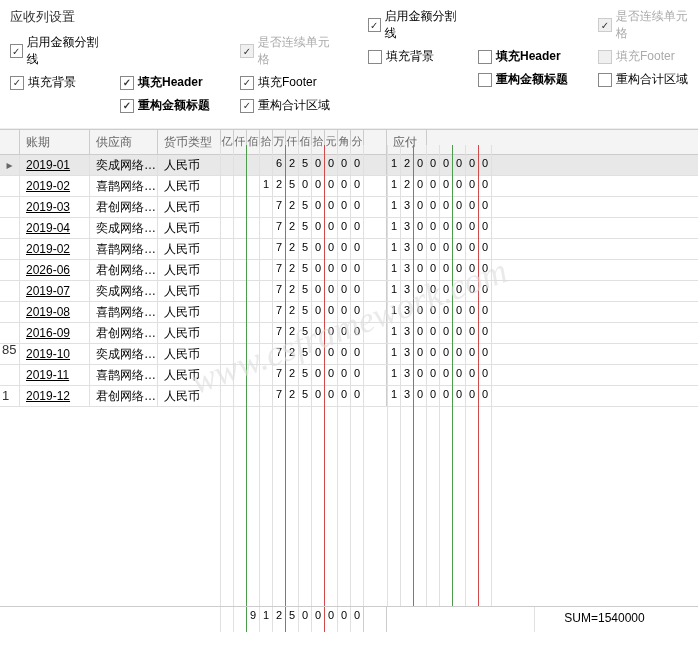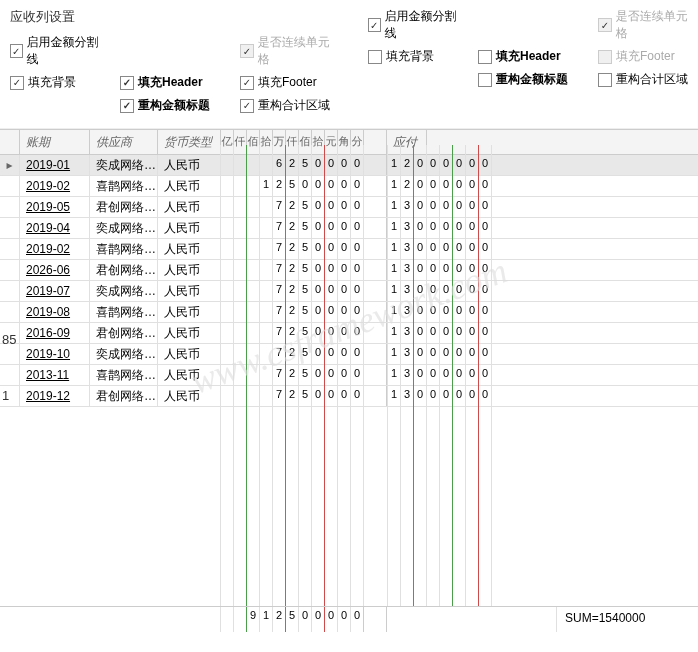--- a/index.html
+++ b/index.html
@@ -12,21 +12,21 @@
     .cb-item.w1 { width: 90px; }
     .cb-item.w2 { width: 100px; font-weight: bold; }
     .cb-item.w3 { width: 100px; }
     .cb { width: 14px; height: 14px; border: 1px solid #888; margin-right: 4px; display: inline-flex; align-items: center; justify-content: center; font-size: 10px; background: #fff; cursor: pointer; }
     .cb.checked::before { content: "✓"; color: #333; }
     .cb.disabled { background: #f0f0f0; border-color: #ccc; }
     .cb.disabled + span { color: #aaa; }
 
     .grid-area { position: relative; }
     .header-row { display: flex; background: #f4f4f4; border-top: 1px solid #ccc; border-bottom: 1px solid #ccc; height: 26px; align-items: stretch; }
-    .hcell { border-right: 1px solid #ccc; padding: 4px 6px; color: #666; display: flex; align-items: center; font-style: italic; }
+    .hcell { border-right: 1px solid #ccc; padding: 4px 6px; color: #666; display: flex; align-items: center; }
     .hcell.indicator { width: 20px; }
     .hcell.period { width: 70px; }
     .hcell.supplier { width: 68px; }
     .hcell.currency { width: 62px; border-right: none; }
     .digit-headers { display: flex; }
     .dh { width: 13px; border-left: 1px solid #ccc; text-align: center; padding: 4px 0; color: #666; font-size: 11px; }
     .gap-col { width: 24px; border-right: 1px solid #ccc; border-left: 1px solid #ccc; }
     .hcell.payable { flex: 0 0 40px; padding: 4px 6px; }
 
     .data-rows { }
@@ -40,24 +40,24 @@
     .digit-cells { display: flex; position: relative; }
     .digit { width: 13px; border-left: 1px solid #e0e0e0; text-align: center; padding: 2px 0; font-size: 11px; }
     .digit.sep-green { border-left: 1px solid #4a9e4a; }
     .digit.sep-red { border-left: 1px solid #d04a4a; }
     .gap-cell { width: 24px; border-left: 1px solid #ccc; border-right: 1px solid #ccc; }
 
     .footer-area { position: absolute; bottom: 20px; left: 0; right: 0; display: flex; border-top: 1px solid #ccc; height: 26px; background: #fff; }
     .footer-left { width: 220px; }
     .footer-digits { display: flex; }
     .footer-gap { width: 24px; border-left: 1px solid #ccc; border-right: 1px solid #ccc; }
-    .sum-box { margin-left: auto; margin-right: 2px; padding: 4px 8px; border-left: 1px solid #e0e0e0; width: 140px; text-align: left; }
+    .sum-box { margin-left: auto; margin-right: 24px; padding: 4px 8px; border-left: 1px solid #e0e0e0; width: 140px; text-align: center; }
 
     .left-numbers { position: absolute; left: 2px; color: #333; font-size: 13px; }
-    .left-85 { top: 332px; }
+    .left-85 { top: 342px; }
     .left-1 { top: 388px; }
 
     .watermark { position: absolute; top: 50%; left: 50%; transform: translate(-50%, -50%) rotate(-20deg); font-size: 36px; color: #ddd; font-style: italic; pointer-events: none; z-index: 1; opacity: 0.6; font-family: serif; }
 
     .extend-lines { position: absolute; left: 220px; top: 145px; bottom: 46px; width: 480px; pointer-events: none; }
     .eline { position: absolute; top: 0; bottom: 0; width: 1px; background: #e0e0e0; }
     .eline.green { background: #4a9e4a; }
     .eline.red { background: #d04a4a; }
   </style>
 </head>
@@ -221,21 +221,21 @@
           <div class="digit sep-green">0</div>
           <div class="digit">0</div>
           <div class="digit">0</div>
           <div class="digit sep-green">0</div>
           <div class="digit">0</div>
           <div class="digit sep-red">0</div>
         </div>
       </div>
       <div class="data-row">
         <div class="dcell indicator"></div>
-        <div class="dcell period">2019-05</div>
+        <div class="dcell period">2019-03</div>
         <div class="dcell supplier">君创网络…</div>
         <div class="dcell currency">人民币</div>
         <div class="digit-cells">
           <div class="digit"> </div>
           <div class="digit"> </div>
           <div class="digit sep-green"> </div>
           <div class="digit"> </div>
           <div class="digit">7</div>
           <div class="digit sep-green">2</div>
           <div class="digit">5</div>
@@ -461,21 +461,21 @@
           <div class="digit sep-green">0</div>
           <div class="digit">0</div>
           <div class="digit">0</div>
           <div class="digit sep-green">0</div>
           <div class="digit">0</div>
           <div class="digit sep-red">0</div>
         </div>
       </div>
       <div class="data-row">
         <div class="dcell indicator"></div>
-        <div class="dcell period">2013-11</div>
+        <div class="dcell period">2019-11</div>
         <div class="dcell supplier">喜鹊网络…</div>
         <div class="dcell currency">人民币</div>
         <div class="digit-cells">
           <div class="digit"> </div>
           <div class="digit"> </div>
           <div class="digit sep-green"> </div>
           <div class="digit"> </div>
           <div class="digit">7</div>
           <div class="digit sep-green">2</div>
           <div class="digit">5</div>

